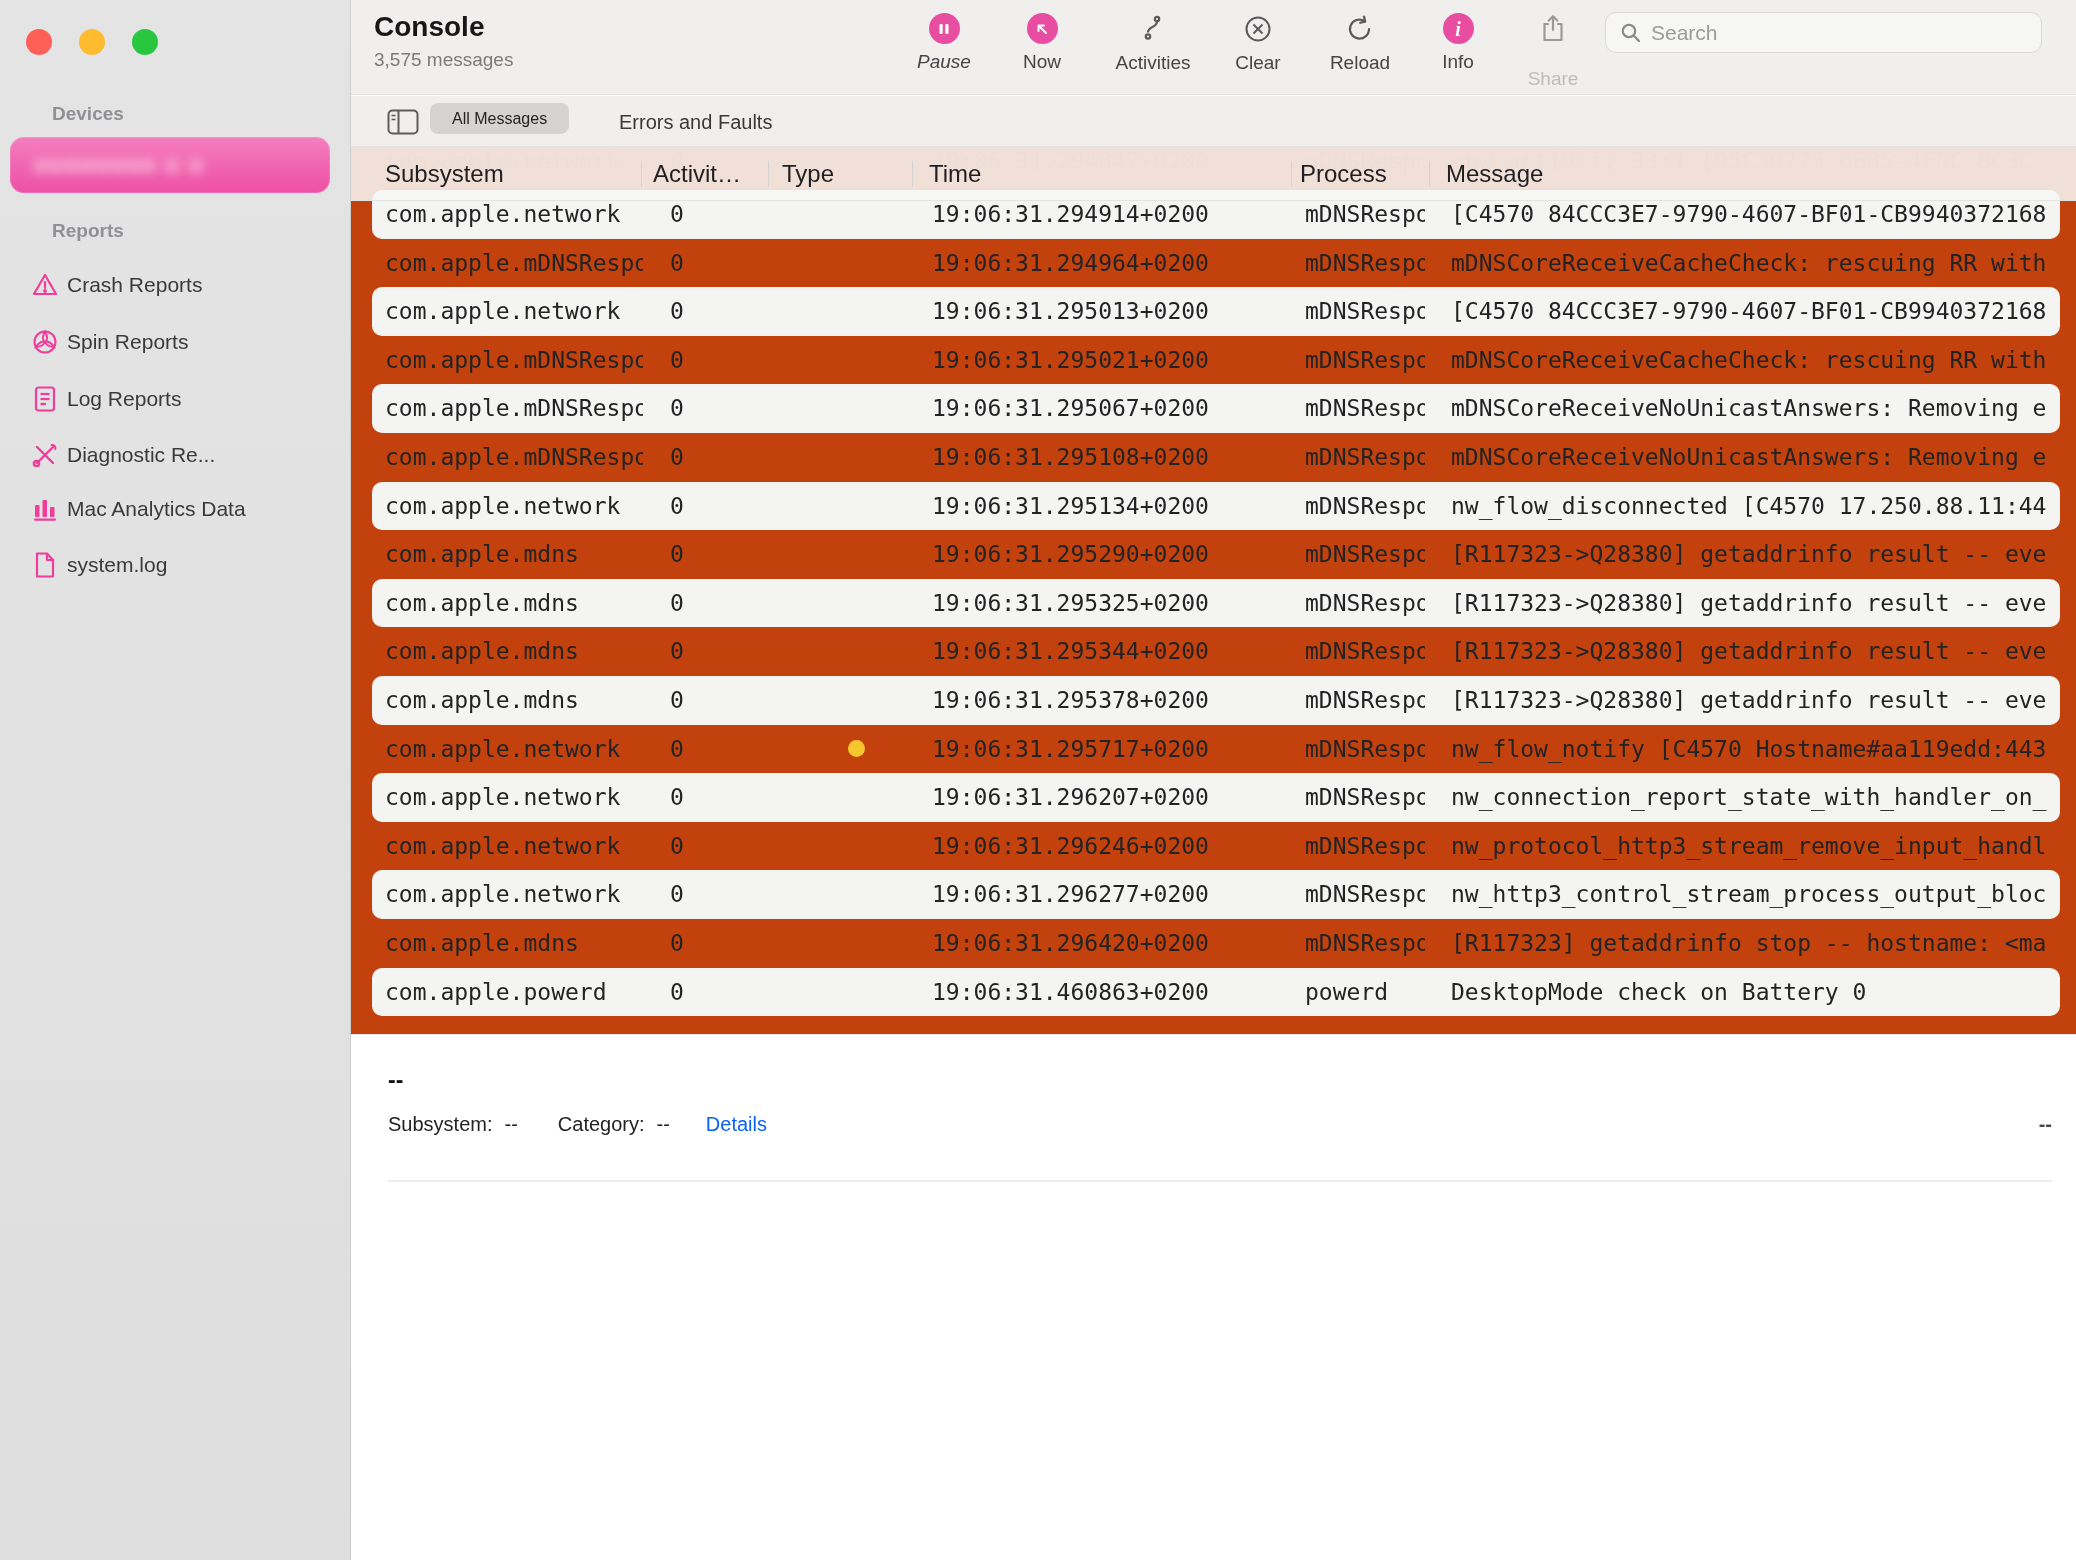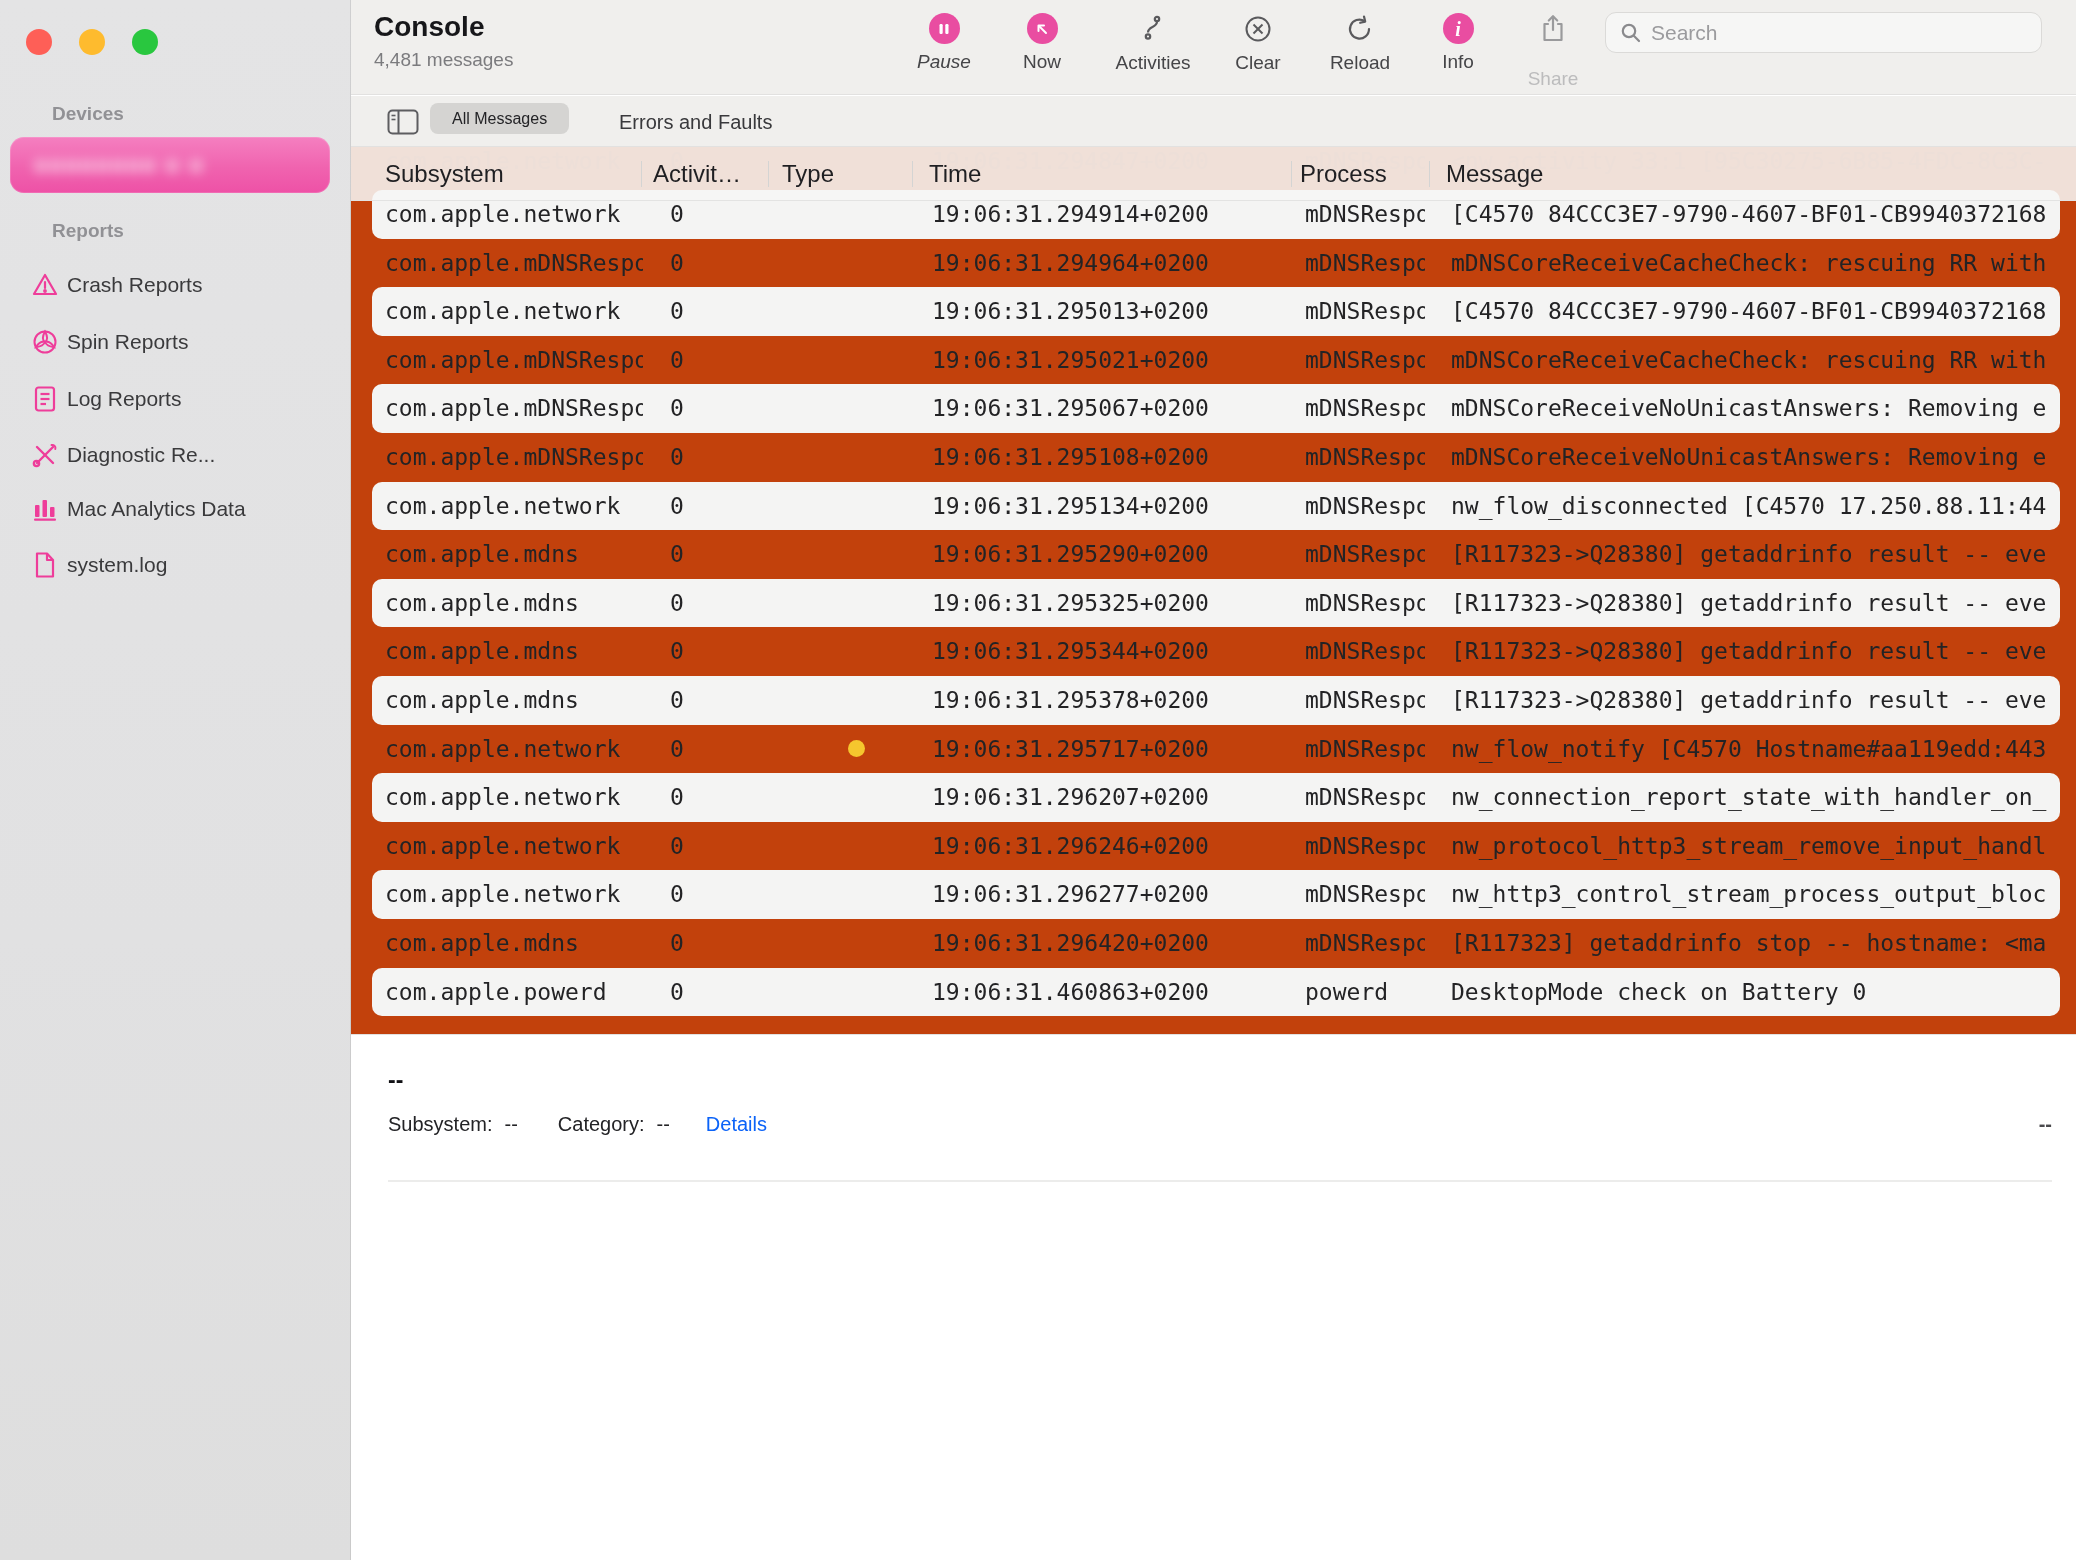--- a/index.html
+++ b/index.html
@@ -182,21 +182,21 @@
       </span>
       <span class="rlabel">system.log</span>
     </div>
   </div>
 
   <div class="main">
 
     <div class="toolbar">
       <div class="title-block">
         <div class="app-title">Console</div>
-        <div class="app-subtitle">4,481 messages</div>
+        <div class="app-subtitle">3,575 messages</div>
       </div>
 
       <div class="tb-btn b-pause">
         <span class="tb-icon tb-circle">
           <svg width="14" height="14" viewBox="0 0 14 14" fill="#fff">
               <rect x="2.5" y="2" width="3.2" height="10" rx="1.2"></rect>
               <rect x="8.3" y="2" width="3.2" height="10" rx="1.2"></rect>
             </svg>
         </span>
         <span class="tb-label">Pause</span>

